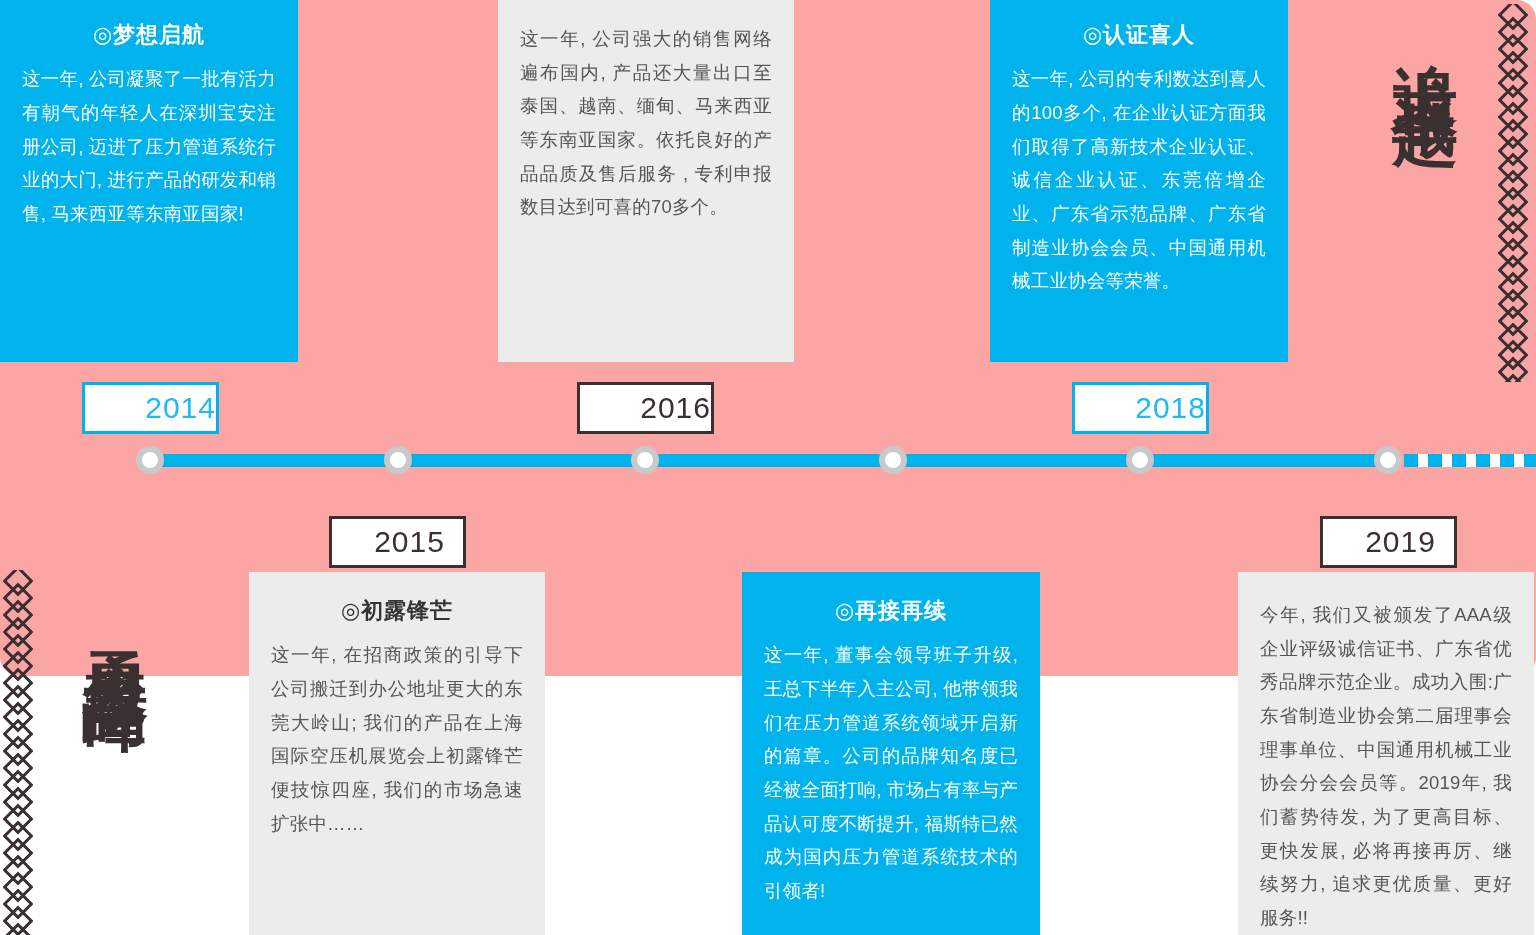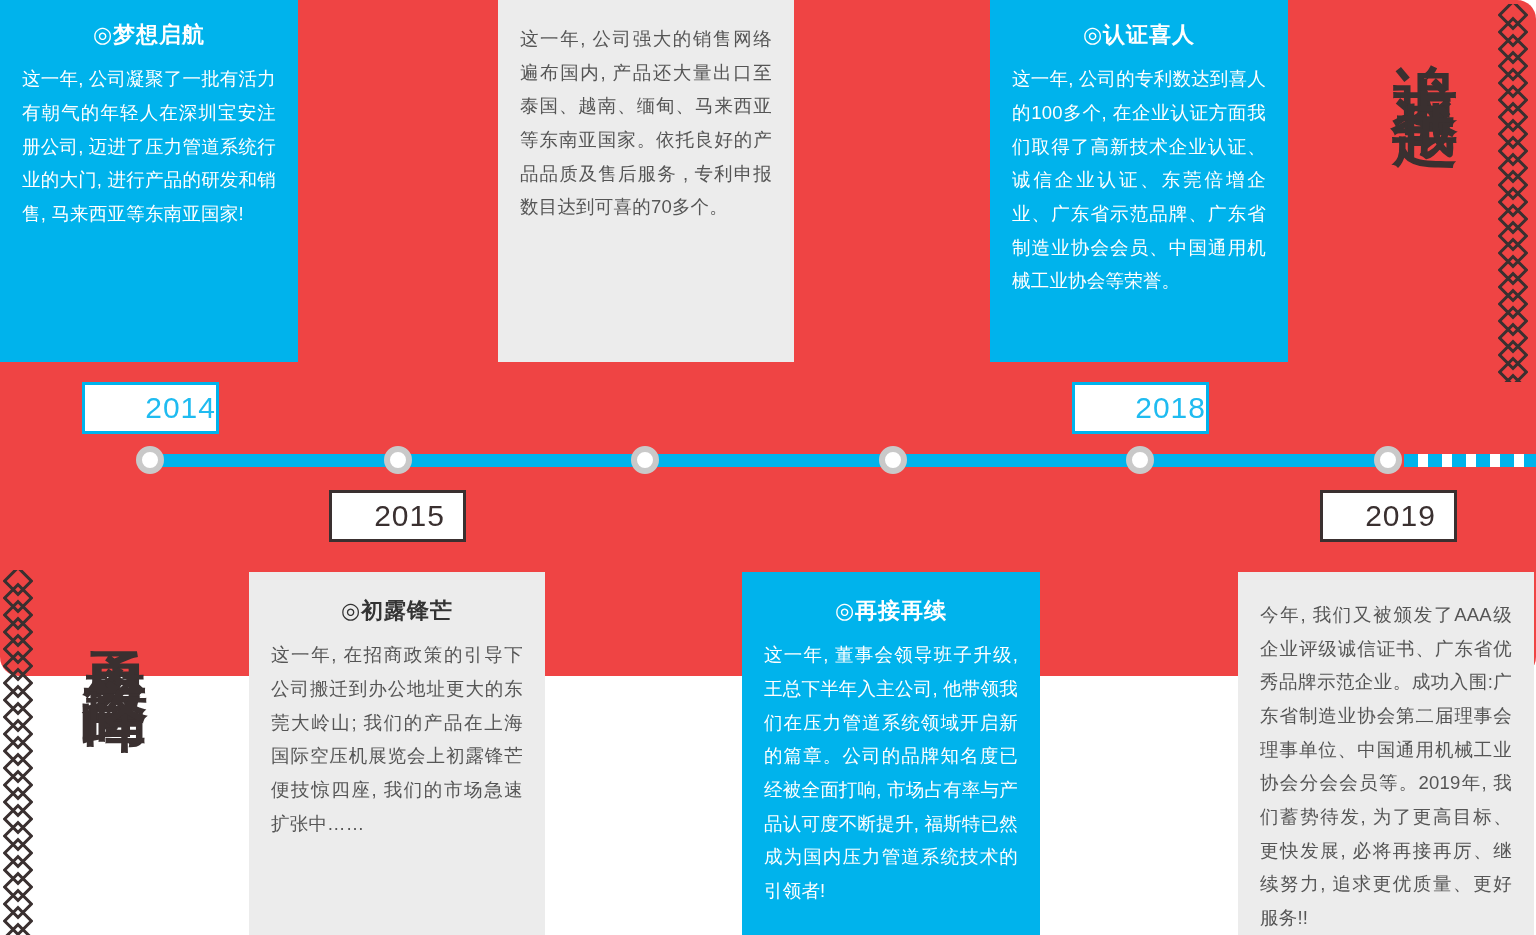--- a/index.html
+++ b/index.html
@@ -8,21 +8,21 @@
     width: 1536px;
     height: 935px;
     background: #ffffff;
     font-family: "Liberation Sans", "DejaVu Sans", sans-serif;
     overflow: hidden;
   }
   #stage {
     position: relative;
     width: 1536px;
     height: 676px;
-    background: #ef4444;
+    background: #fca5a5;
     border-radius: 19px;
   }
 
   
   .card {
     position: absolute;
     padding: 26px 22px 18px 22px;
   }
   .card.cyan  { background: #00b3ec; }
   .card.gray  { background: #ececec; }
@@ -99,21 +99,21 @@
     font-size: 30px;
     line-height: 46px;
     text-align: center;
     letter-spacing: 1px;
   }
   .year-box.accent {
     border-color: #00b3ec;
     color: #1fbbf0;
   }
   .year-box.above { top: 382px; text-align: right; }
-  .year-box.below { top: 490px; padding-left: 24px; }
+  .year-box.below { top: 516px; padding-left: 24px; }
 
   
   .vert-title {
     position: absolute;
     writing-mode: vertical-rl;
     text-orientation: upright;
     font-size: 66px;
     font-weight: bold;
     color: #3a3030;
     letter-spacing: 12px;
@@ -187,20 +187,21 @@
 
   <div class="node" style="left:136px"></div>
   <div class="node" style="left:384px"></div>
   <div class="node" style="left:631px"></div>
   <div class="node" style="left:879px"></div>
   <div class="node" style="left:1126px"></div>
   <div class="node" style="left:1374px"></div>
 
   <div class="year-box accent above" style="left:82px">2014</div>
   <div class="year-box below" style="left:329px">2015</div>
+  <div class="year-box above" style="left:577px">2016</div>
   <div class="year-box accent above" style="left:1072px">2018</div>
   <div class="year-box below" style="left:1320px">2019</div>
 
   <div class="vert-title" id="title-top-right">追求卓越</div>
   <div class="vert-title" id="title-bottom-left">勇攀高峰</div>
 
   <div class="diamond-chain" id="ornament-top-right">
     <span></span>
       <span></span>
       <span></span>

